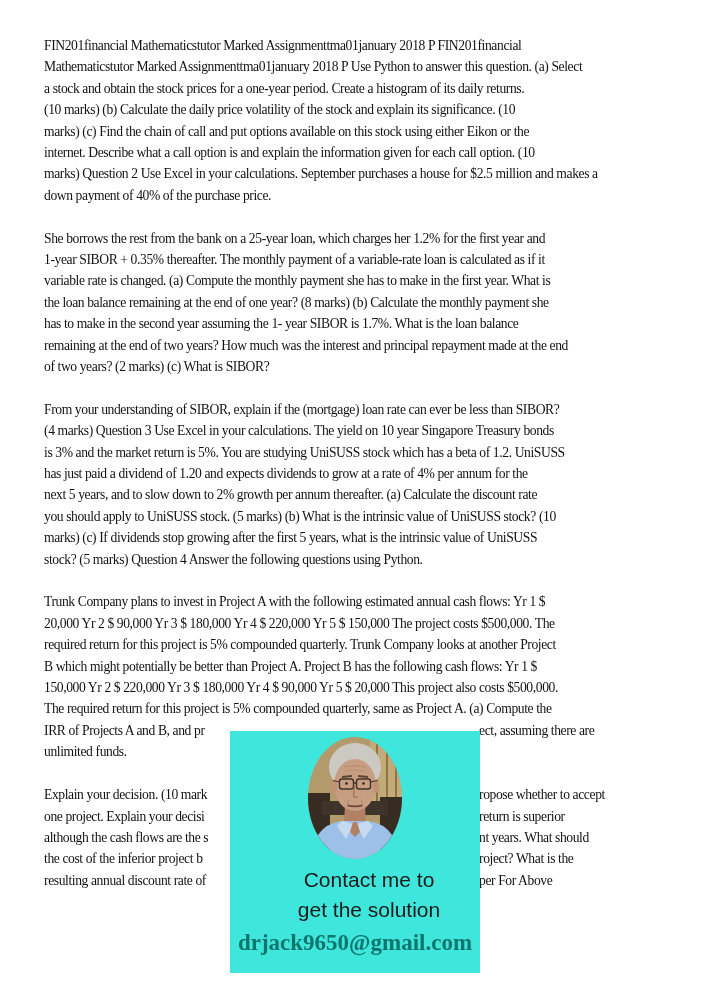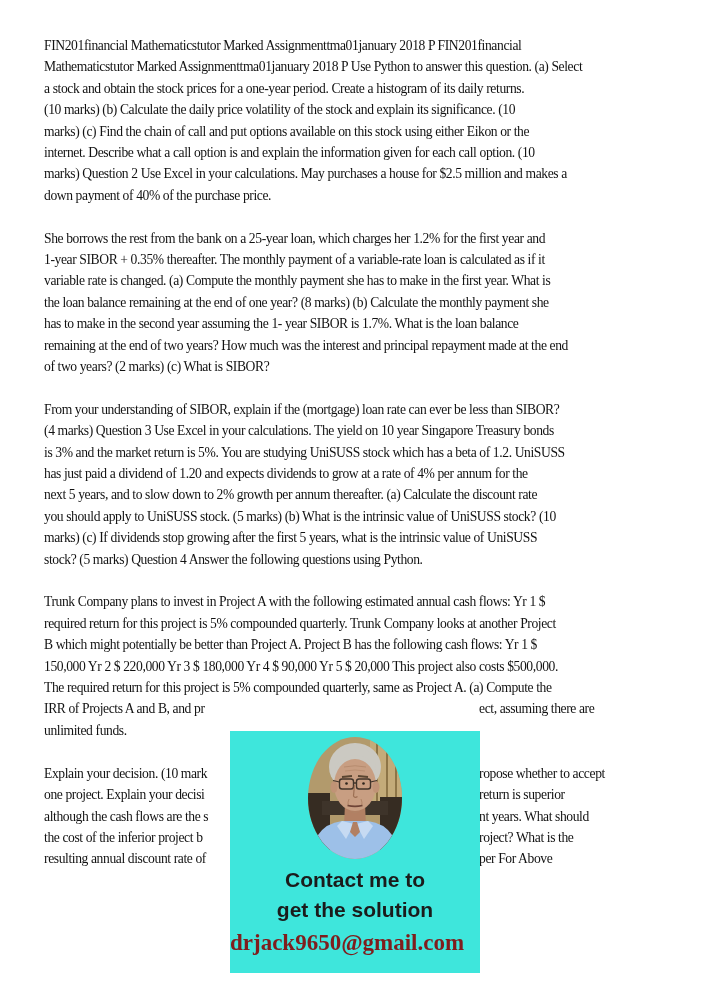--- a/index.html
+++ b/index.html
@@ -47,49 +47,51 @@
     left: 78px; top: 6px;
     width: 94px; height: 122px;
   }
   .photo svg { display: block; width: 94px; height: 122px; }
   .caption {
     position: absolute;
     top: 134px; left: 0;
     width: 250px;
     text-align: center;
     font-family: "Liberation Sans", sans-serif;
-    font-weight: 700;
+    font-weight: 400;
     font-size: 21px;
     line-height: 30px;
     color: #1b1b1b;
+    padding-left: 14px;
   }
   .email {
     position: absolute;
     top: 199px; left: 0;
     width: 250px;
+    text-align: center;
     font-family: "Liberation Serif", serif;
     font-weight: 700;
     font-size: 23px;
-    color: #7f1d1d;
+    color: #0f766e;
   }
 </style>
 </head>
 <body>
 
 <div class="page">
 
   <div class="text-col" id="text-col">
       <div class="para">
         <div class="line">FIN201financial Mathematicstutor Marked Assignmenttma01january 2018 P FIN201financial</div>
         <div class="line">Mathematicstutor Marked Assignmenttma01january 2018 P Use Python to answer this question. (a) Select</div>
         <div class="line">a stock and obtain the stock prices for a one-year period. Create a histogram of its daily returns.</div>
         <div class="line">(10 marks) (b) Calculate the daily price volatility of the stock and explain its significance. (10</div>
         <div class="line">marks) (c) Find the chain of call and put options available on this stock using either Eikon or the</div>
         <div class="line">internet. Describe what a call option is and explain the information given for each call option. (10</div>
-        <div class="line">marks) Question 2 Use Excel in your calculations. May purchases a house for $2.5 million and makes a</div>
+        <div class="line">marks) Question 2 Use Excel in your calculations. September purchases a house for $2.5 million and makes a</div>
         <div class="line">down payment of 40% of the purchase price.</div>
       </div>
       <div class="para">
         <div class="line">She borrows the rest from the bank on a 25-year loan, which charges her 1.2% for the first year and</div>
         <div class="line">1-year SIBOR + 0.35% thereafter. The monthly payment of a variable-rate loan is calculated as if it</div>
         <div class="line">variable rate is changed. (a) Compute the monthly payment she has to make in the first year. What is</div>
         <div class="line">the loan balance remaining at the end of one year? (8 marks) (b) Calculate the monthly payment she</div>
         <div class="line">has to make in the second year assuming the 1- year SIBOR is 1.7%. What is the loan balance</div>
         <div class="line">remaining at the end of two years? How much was the interest and principal repayment made at the end</div>
         <div class="line">of two years? (2 marks) (c) What is SIBOR?</div>
@@ -99,20 +101,21 @@
         <div class="line">(4 marks) Question 3 Use Excel in your calculations. The yield on 10 year Singapore Treasury bonds</div>
         <div class="line">is 3% and the market return is 5%. You are studying UniSUSS stock which has a beta of 1.2. UniSUSS</div>
         <div class="line">has just paid a dividend of 1.20 and expects dividends to grow at a rate of 4% per annum for the</div>
         <div class="line">next 5 years, and to slow down to 2% growth per annum thereafter. (a) Calculate the discount rate</div>
         <div class="line">you should apply to UniSUSS stock. (5 marks) (b) What is the intrinsic value of UniSUSS stock? (10</div>
         <div class="line">marks) (c) If dividends stop growing after the first 5 years, what is the intrinsic value of UniSUSS</div>
         <div class="line">stock? (5 marks) Question 4 Answer the following questions using Python.</div>
       </div>
       <div class="para">
         <div class="line">Trunk Company plans to invest in Project A with the following estimated annual cash flows: Yr 1 $</div>
+        <div class="line">20,000 Yr 2 $ 90,000 Yr 3 $ 180,000 Yr 4 $ 220,000 Yr 5 $ 150,000 The project costs $500,000. The</div>
         <div class="line">required return for this project is 5% compounded quarterly. Trunk Company looks at another Project</div>
         <div class="line">B which might potentially be better than Project A. Project B has the following cash flows: Yr 1 $</div>
         <div class="line">150,000 Yr 2 $ 220,000 Yr 3 $ 180,000 Yr 4 $ 90,000 Yr 5 $ 20,000 This project also costs $500,000.</div>
         <div class="line">The required return for this project is 5% compounded quarterly, same as Project A. (a) Compute the</div>
         <div class="line"><span class="frag-left">IRR of Projects A and B, and pr</span><span class="frag-right">ect, assuming there are</span></div>
         <div class="line">unlimited funds.</div>
       </div>
       <div class="para">
         <div class="line"><span class="frag-left">Explain your decision. (10 mark</span><span class="frag-right">ropose whether to accept</span></div>
         <div class="line"><span class="frag-left">one project. Explain your decisi</span><span class="frag-right">return is superior</span></div>

